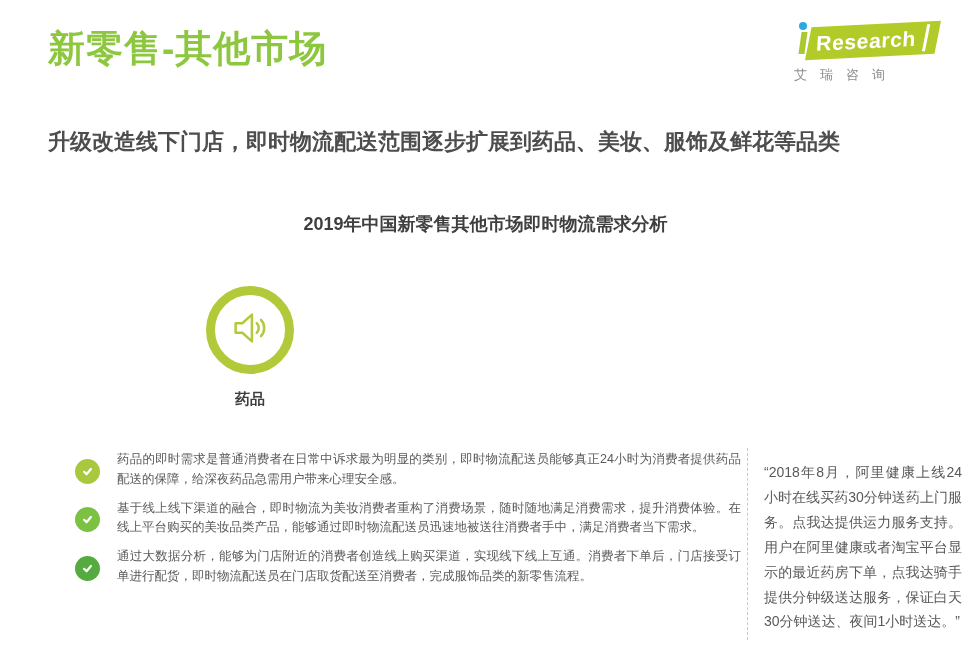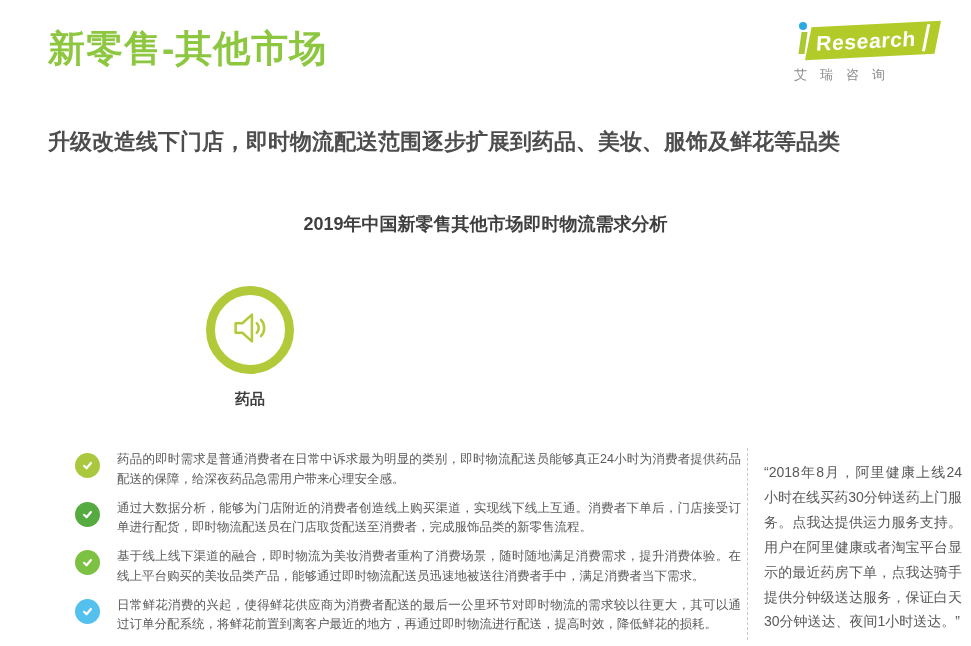--- a/index.html
+++ b/index.html
@@ -25,21 +25,21 @@
   .analysis-title { position:absolute; left:0; top:212px; width:971px; text-align:center; font-size:18px; font-weight:bold; color:#3f3f3f; }
 
   .categories { position:absolute; left:185px; top:286px; width:620px; display:flex; justify-content:space-between;flex-direction:column; }
   .category { width:130px; display:flex; flex-direction:column; align-items:center; }
   .cat-circle { width:88px; height:88px; border-radius:50%; border:9px solid var(--c); color:var(--c); background:#fff; display:flex; align-items:center; justify-content:center; }
   .cat-circle svg { width:46px; height:46px; }
   .cat-label { margin-top:16px; font-size:15px; font-weight:bold; color:#3f3f3f; }
 
   
   .bullets { position:absolute; left:75px; top:450px; width:666px; }
-  .bullet-row { display:flex; align-items:flex-start; margin-bottom:9px; }
+  .bullet-row { display:flex; align-items:center; margin-bottom:9px; }
   .check-badge { flex:0 0 auto; width:25px; height:25px; border-radius:50%; margin-top:3px; display:flex; align-items:center; justify-content:center; }
   .check-badge svg { width:15px; height:15px; }
   .bullet-text { margin-left:17px; font-size:12.5px; line-height:1.58; color:#595959; text-align:justify; }
 
   
   .v-divider { position:absolute; left:747px; top:448px; height:192px; width:0; border-left:1px dashed #c9c9c9; }
   .quote-text { position:absolute; left:764px; top:460px; width:198px; font-size:14px; line-height:1.78; color:#595959; text-align:justify; }
 </style>
 </head>
 <body>
@@ -89,44 +89,36 @@
     <div class="bullet-row">
       <span class="check-badge" style="background-color: rgb(169, 200, 61);">
         <svg viewBox="0 0 48 48" fill="none" stroke="#ffffff" stroke-width="7" stroke-linecap="round" stroke-linejoin="round">
             <path d="M13 25 l8 8 L35 16"></path>
           </svg>
       </span>
       <p class="bullet-text">药品的即时需求是普通消费者在日常中诉求最为明显的类别，即时物流配送员能够真正24小时为消费者提供药品配送的保障，给深夜药品急需用户带来心理安全感。</p>
     </div>
 
     <div class="bullet-row">
-      <span class="check-badge" style="background-color: rgb(85, 171, 63);">
-        <svg viewBox="0 0 48 48" fill="none" stroke="#ffffff" stroke-width="7" stroke-linecap="round" stroke-linejoin="round">
-            <path d="M13 25 l8 8 L35 16"></path>
-          </svg>
-      </span>
-      <p class="bullet-text">通过大数据分析，能够为门店附近的消费者创造线上购买渠道，实现线下线上互通。消费者下单后，门店接受订单进行配货，即时物流配送员在门店取货配送至消费者，完成服饰品类的新零售流程。</p>
-    </div>
-
-    <div class="bullet-row">
       <span class="check-badge" style="background-color: rgb(124, 193, 66);">
         <svg viewBox="0 0 48 48" fill="none" stroke="#ffffff" stroke-width="7" stroke-linecap="round" stroke-linejoin="round">
             <path d="M13 25 l8 8 L35 16"></path>
           </svg>
       </span>
       <p class="bullet-text">基于线上线下渠道的融合，即时物流为美妆消费者重构了消费场景，随时随地满足消费需求，提升消费体验。在线上平台购买的美妆品类产品，能够通过即时物流配送员迅速地被送往消费者手中，满足消费者当下需求。</p>
     </div>
 
     <div class="bullet-row">
-      <span class="check-badge" style="background-color: rgb(84, 192, 238);">
+      <span class="check-badge" style="background-color: rgb(85, 171, 63);">
         <svg viewBox="0 0 48 48" fill="none" stroke="#ffffff" stroke-width="7" stroke-linecap="round" stroke-linejoin="round">
             <path d="M13 25 l8 8 L35 16"></path>
           </svg>
       </span>
-      <p class="bullet-text">日常鲜花消费的兴起，使得鲜花供应商为消费者配送的最后一公里环节对即时物流的需求较以往更大，其可以通过订单分配系统，将鲜花前置到离客户最近的地方，再通过即时物流进行配送，提高时效，降低鲜花的损耗。</p>
+      <p class="bullet-text">通过大数据分析，能够为门店附近的消费者创造线上购买渠道，实现线下线上互通。消费者下单后，门店接受订单进行配货，即时物流配送员在门店取货配送至消费者，完成服饰品类的新零售流程。</p>
     </div>
+
 
   </div>
 
   <div class="v-divider"></div>
   <p class="quote-text">“2018年8月，阿里健康上线24小时在线买药30分钟送药上门服务。点我达提供运力服务支持。用户在阿里健康或者淘宝平台显示的最近药房下单，点我达骑手提供分钟级送达服务，保证白天30分钟送达、夜间1小时送达。”</p>
 
 </div>
 
 </body></html>

